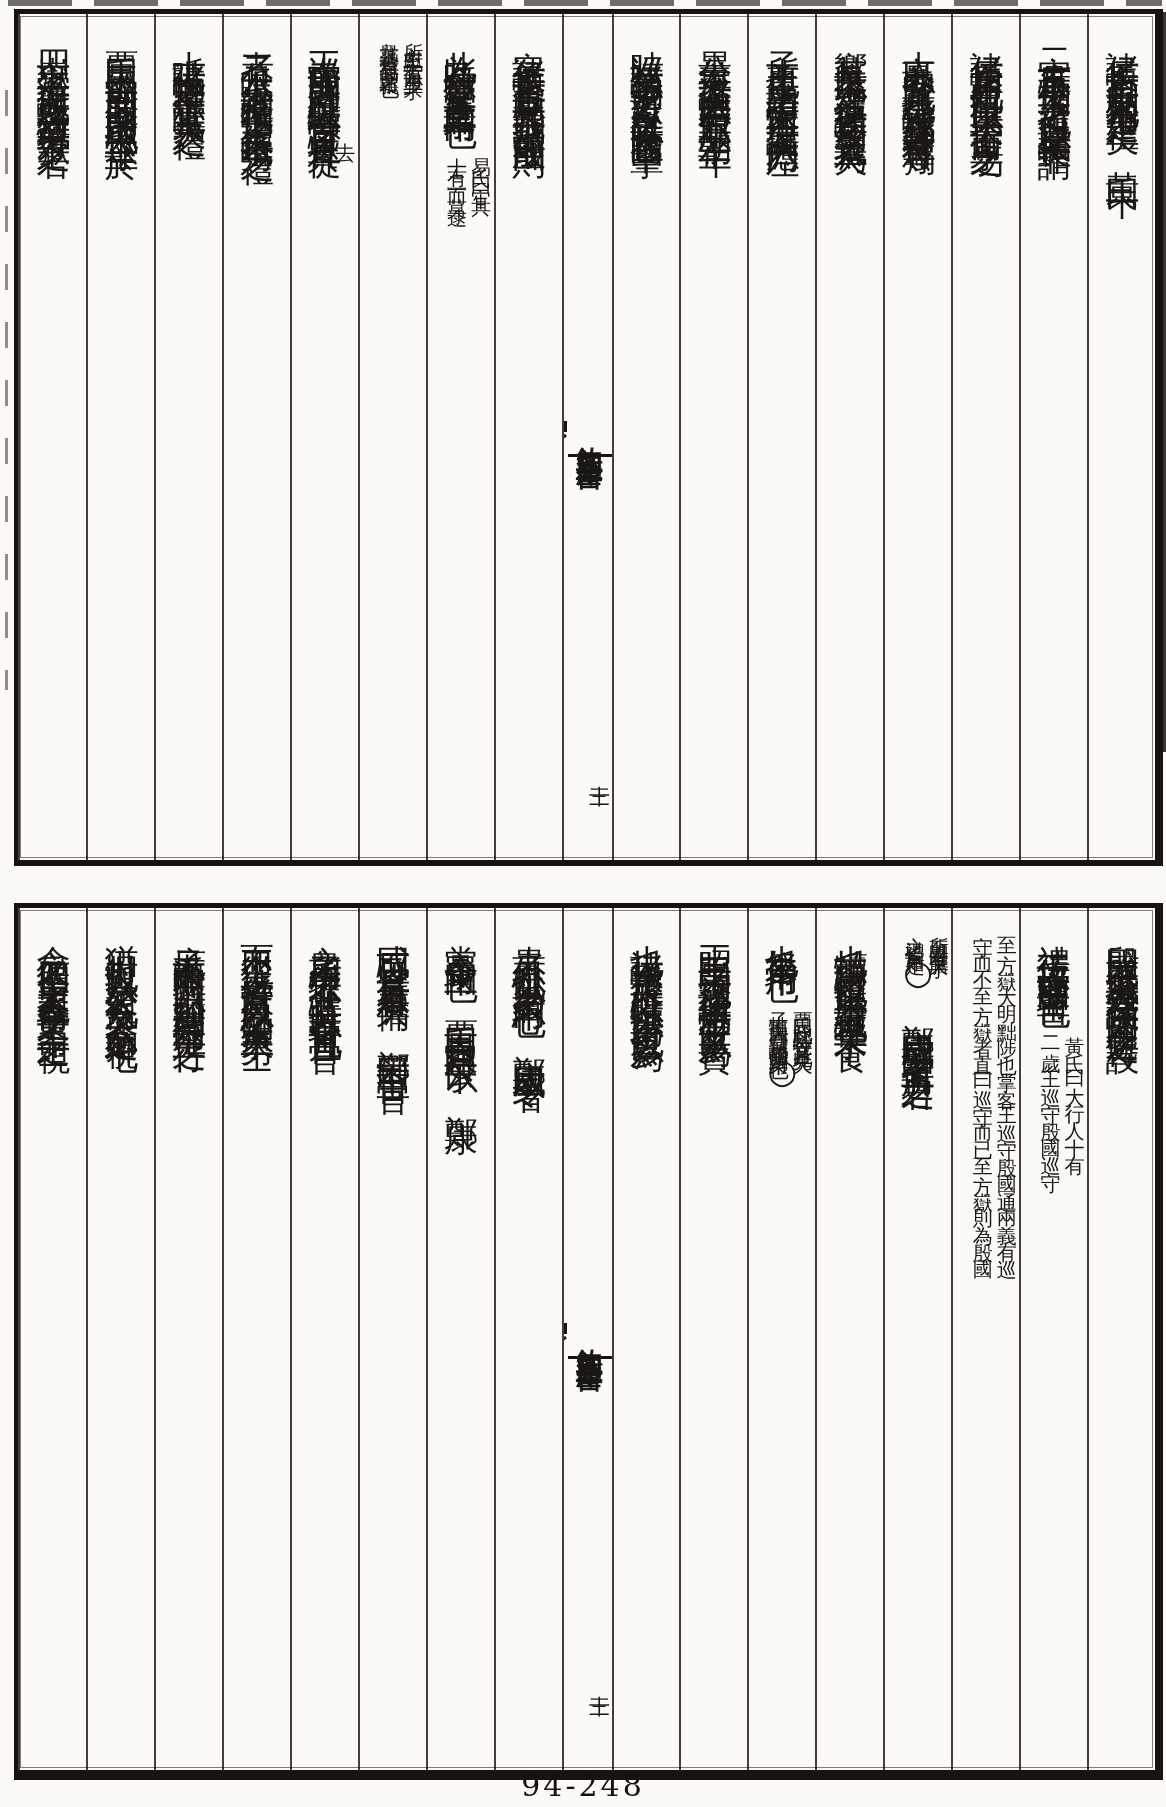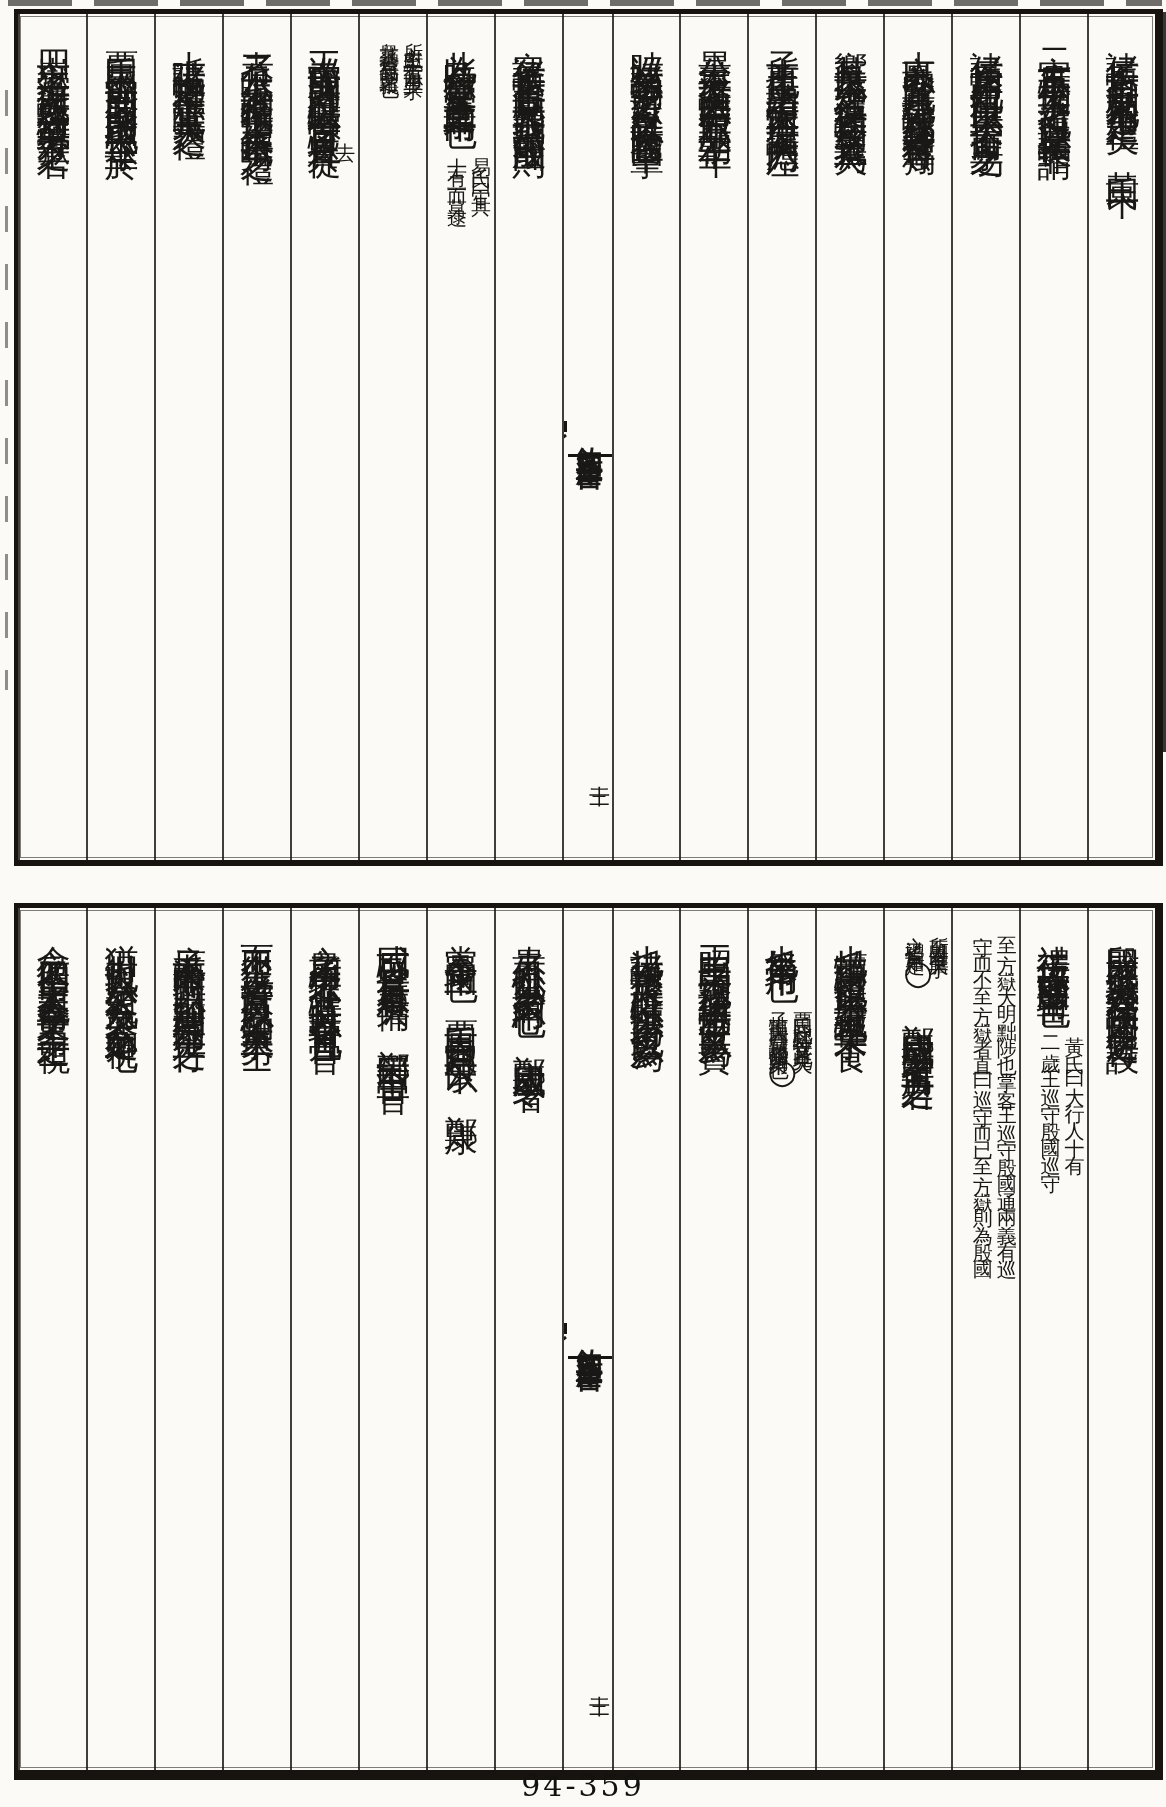--- a/index.html
+++ b/index.html
@@ -121,14 +121,14 @@
         <div class="col"><span class="big">掌客令主國也○賈氏曰百官即三公以下○鄭康</span></div>
         <div class="col"><span class="big">成曰百牲皆具言無有不具備○鄭鍔曰下至百官</span></div>
         <div class="col"><span class="big">之衆所用之牲亦不一非特具以養百官也凡百官</span></div>
         <div class="col"><span class="big">而不從王之行者皆當有以給之公卿大夫子男士</span></div>
         <div class="col"><span class="big">庶子爵命雖不同以出封加等則其位同從王之行</span></div>
         <div class="col"><span class="big">猶出封也以八命之公視九命之公六命之卿視七</span></div>
         <div class="col"><span class="big">命之侯伯四命之大夫視五命之子男三命之士視</span></div>
       </div>
     </div>
 
-  <div class="footer">94-359</div>
+  <div class="footer">94-248</div>
 </div>
 
 </body></html>

